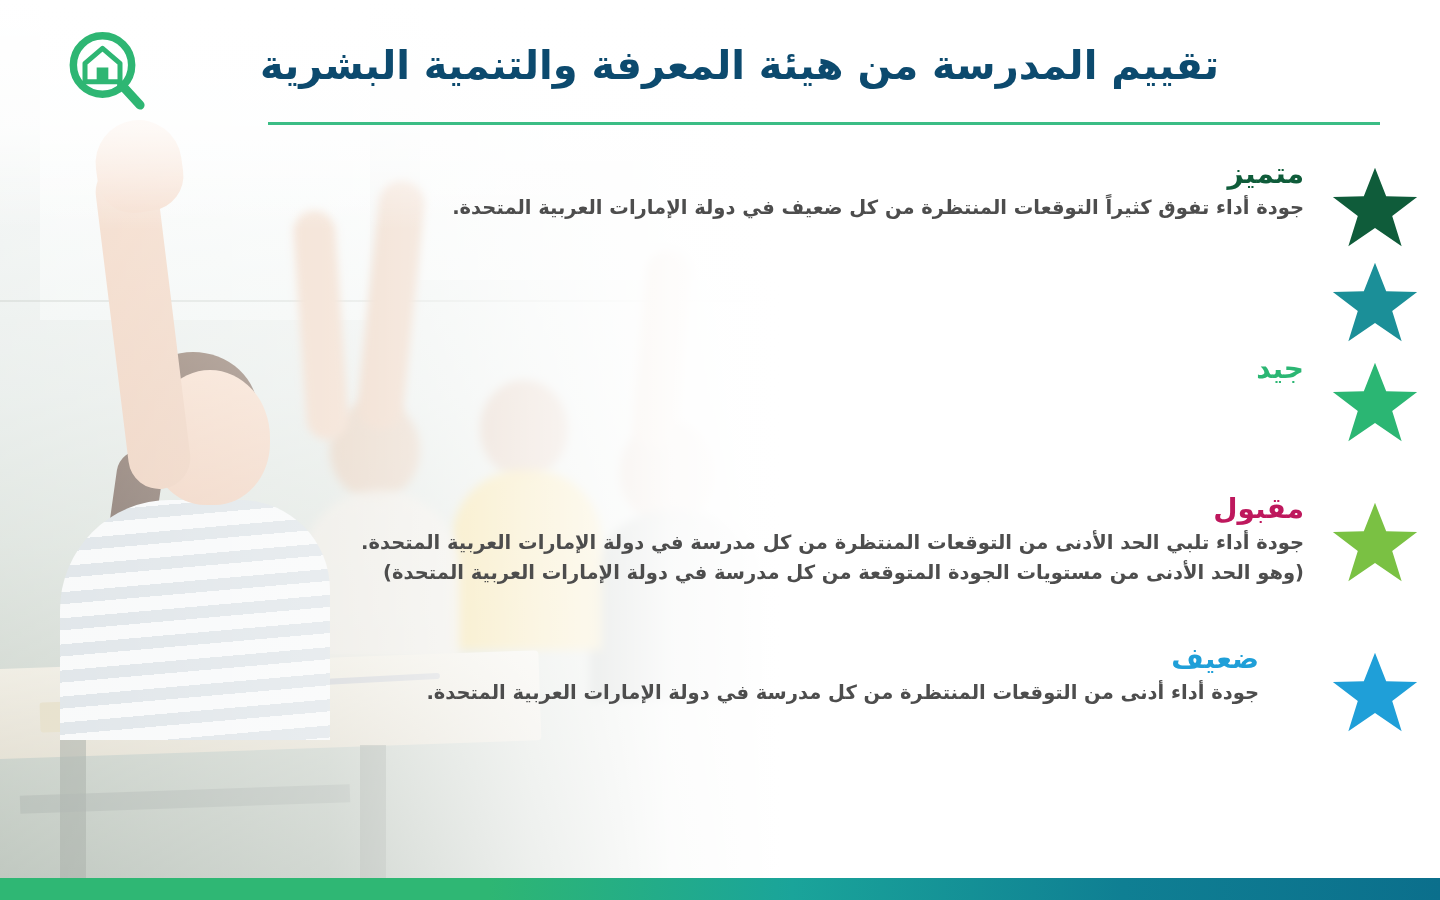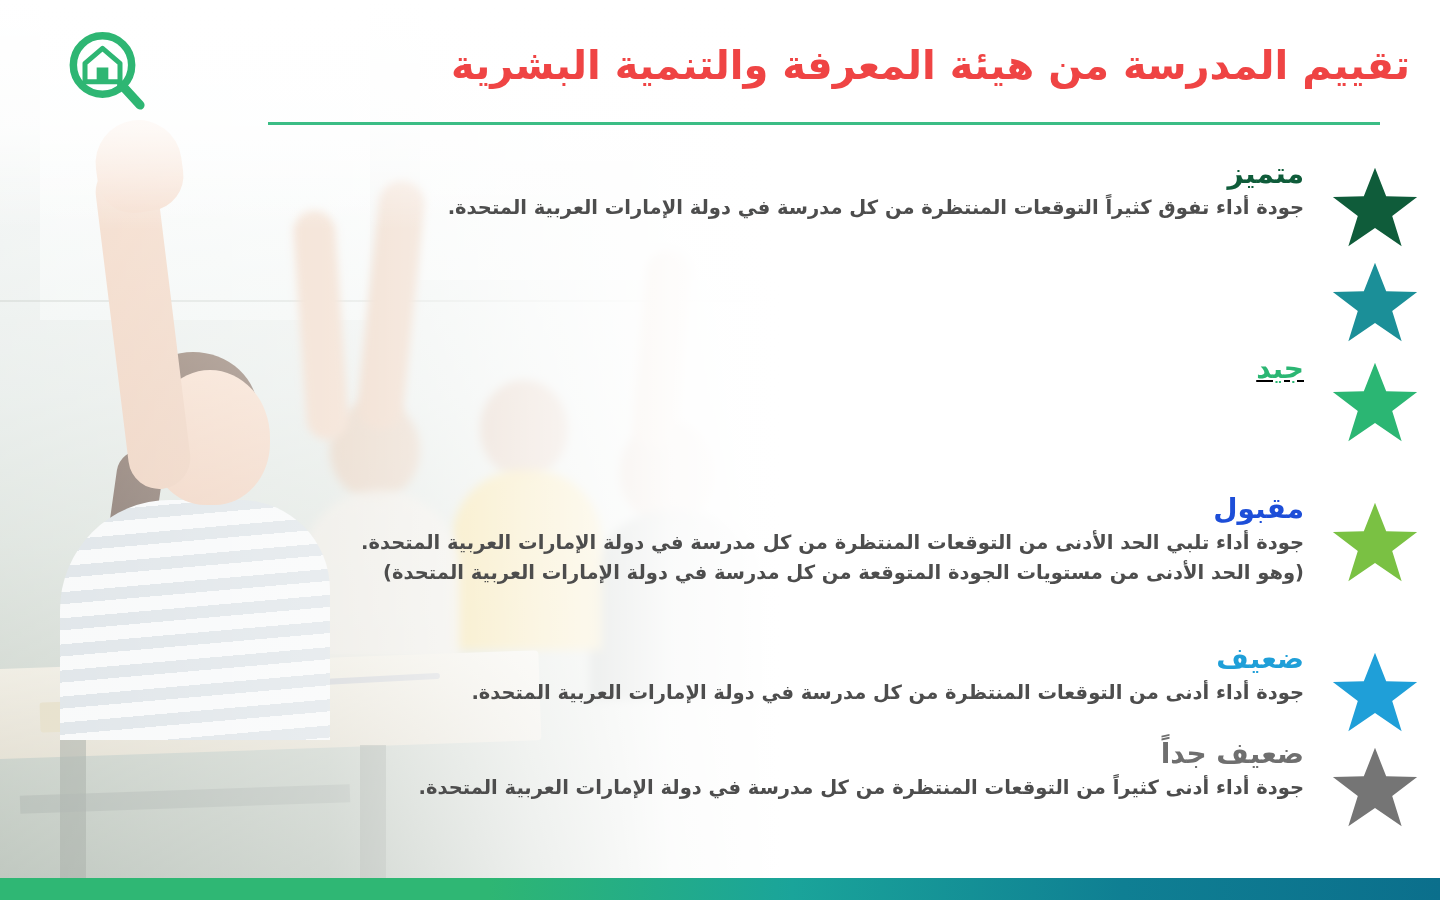--- a/index.html
+++ b/index.html
@@ -140,24 +140,24 @@
   #header {
     position: absolute; right: 0; top: 0; width: 1440px; height: 140px;
   }
   #logo {
     position: absolute; left: 62px; top: 30px;
     width: 86px; height: 80px;
   }
   #title {
     position: absolute; right: 30px; top: 42px;
     width: 1150px;
-    text-align: right;
+    text-align: left;
     font-size: 40px;
     font-weight: bold;
-    color: #ef4444;
+    color: #0c4a6e;
     letter-spacing: 0;
     white-space: nowrap;
     direction: rtl;
   }
   #title-rule {
     position: absolute;
     left: 268px; top: 122px; width: 1112px; height: 3px;
     background: #3bbd85;
   }
 
@@ -198,23 +198,23 @@
   .rating-desc {
     font-size: 19.5px;
     color: #4d4d4d;
     line-height: 1.55;
     font-weight: 600;
   }
   .rating-desc .line { display: block; white-space: nowrap; }
 
   .row-excellent  { height: 95px; }
   .row-verygood   { height: 100px; }
-  .row-good       { height: 140px; text-decoration: underline; }
+  .row-good       { height: 140px; }
   .row-acceptable { height: 150px; }
-  .row-weak       { height: 95px; }
+  .row-weak       { height: 95px; gap: 45px; }
   .row-veryweak   { height: 95px; }
 
   
   #footer {
     position: absolute; left: 0; bottom: 0; width: 1440px; height: 22px;
     background: linear-gradient(90deg, #2eb673 0%, #2eb673 34%, #1aa49a 55%, #0f7f93 78%, #0b6f8c 100%);
   }
   #footer .seg-left {
     position: absolute; left: 0; top: 0; width: 480px; height: 22px;
     background: #2fb774;
@@ -273,21 +273,21 @@
 
     <div class="rating-row row-excellent">
       <div class="star-cell">
         <svg class="star" width="86" height="82" viewBox="0 0 100 95">
           <polygon points="50,2 63,35 99,36 70,58 81,93 50,72 19,93 30,58 1,36 37,35" fill="#0f5c3a"></polygon>
         </svg>
       </div>
       <div class="text-cell">
         <div class="rating-label" style="color:#0f5c3a">متميز</div>
         <div class="rating-desc">
-          <span class="line">جودة أداء تفوق كثيراً التوقعات المنتظرة من كل مدرسة في دولة الإمارات العربية المتحدة.</span>
+          <span class="line">جودة أداء تفوق كثيراً التوقعات المنتظرة من كل ضعيف في دولة الإمارات العربية المتحدة.</span>
         </div>
       </div>
     </div>
 
     <div class="rating-row row-verygood">
       <div class="star-cell">
         <svg class="star" width="86" height="82" viewBox="0 0 100 95">
           <polygon points="50,2 63,35 99,36 70,58 81,93 50,72 19,93 30,58 1,36 37,35" fill="#1b8f98"></polygon>
         </svg>
       </div>
@@ -306,21 +306,21 @@
       </div>
     </div>
 
     <div class="rating-row row-acceptable">
       <div class="star-cell">
         <svg class="star" width="86" height="82" viewBox="0 0 100 95">
           <polygon points="50,2 63,35 99,36 70,58 81,93 50,72 19,93 30,58 1,36 37,35" fill="#7ac143"></polygon>
         </svg>
       </div>
       <div class="text-cell">
-        <div class="rating-label" style="color:#1d4ed8">مقبول</div>
+        <div class="rating-label" style="color:#be185d">مقبول</div>
         <div class="rating-desc">
           <span class="line">جودة أداء تلبي الحد الأدنى من التوقعات المنتظرة من كل مدرسة في دولة الإمارات العربية المتحدة.</span>
           <span class="line">(وهو الحد الأدنى من مستويات الجودة المتوقعة من كل مدرسة في دولة الإمارات العربية المتحدة)</span>
         </div>
       </div>
     </div>
 
     <div class="rating-row row-weak">
       <div class="star-cell">
         <svg class="star" width="86" height="82" viewBox="0 0 100 95">
@@ -328,33 +328,20 @@
         </svg>
       </div>
       <div class="text-cell">
         <div class="rating-label" style="color:#1f9fd8">ضعيف</div>
         <div class="rating-desc">
           <span class="line">جودة أداء أدنى من التوقعات المنتظرة من كل مدرسة في دولة الإمارات العربية المتحدة.</span>
         </div>
       </div>
     </div>
 
-    <div class="rating-row row-veryweak">
-      <div class="star-cell">
-        <svg class="star" width="86" height="82" viewBox="0 0 100 95">
-          <polygon points="50,2 63,35 99,36 70,58 81,93 50,72 19,93 30,58 1,36 37,35" fill="#757575"></polygon>
-        </svg>
-      </div>
-      <div class="text-cell">
-        <div class="rating-label" style="color:#6f6f6f">ضعيف جداً</div>
-        <div class="rating-desc">
-          <span class="line">جودة أداء أدنى كثيراً من التوقعات المنتظرة من كل مدرسة في دولة الإمارات العربية المتحدة.</span>
-        </div>
-      </div>
-    </div>
 
   </div>
 
   <div id="footer">
     <div class="seg-left"></div>
   </div>
 
 </div>
 
 </body></html>

